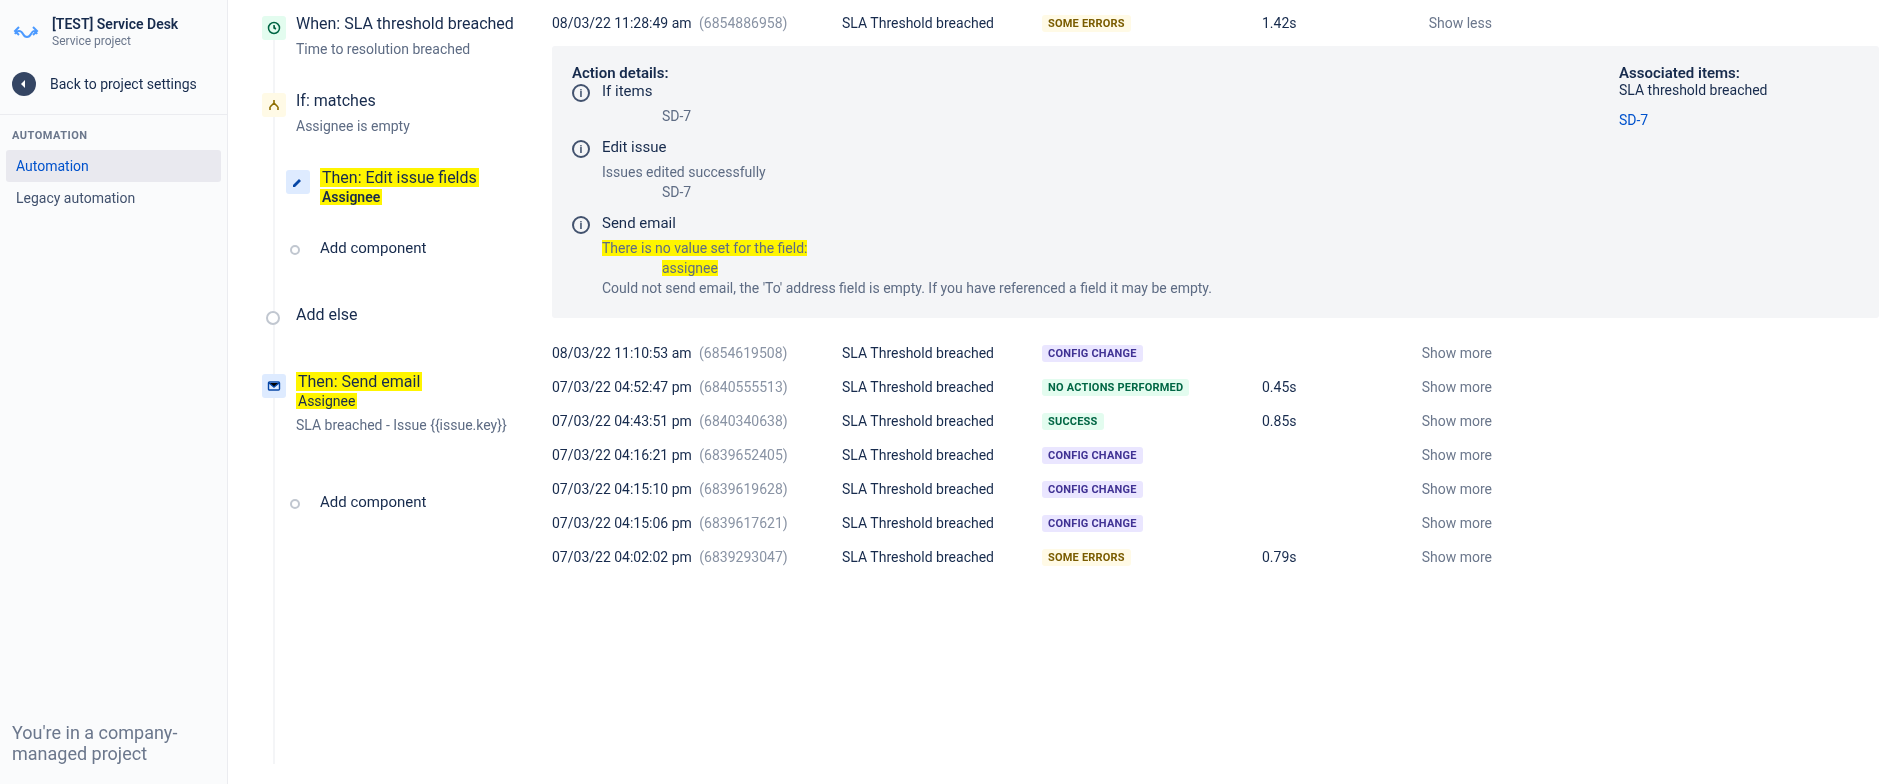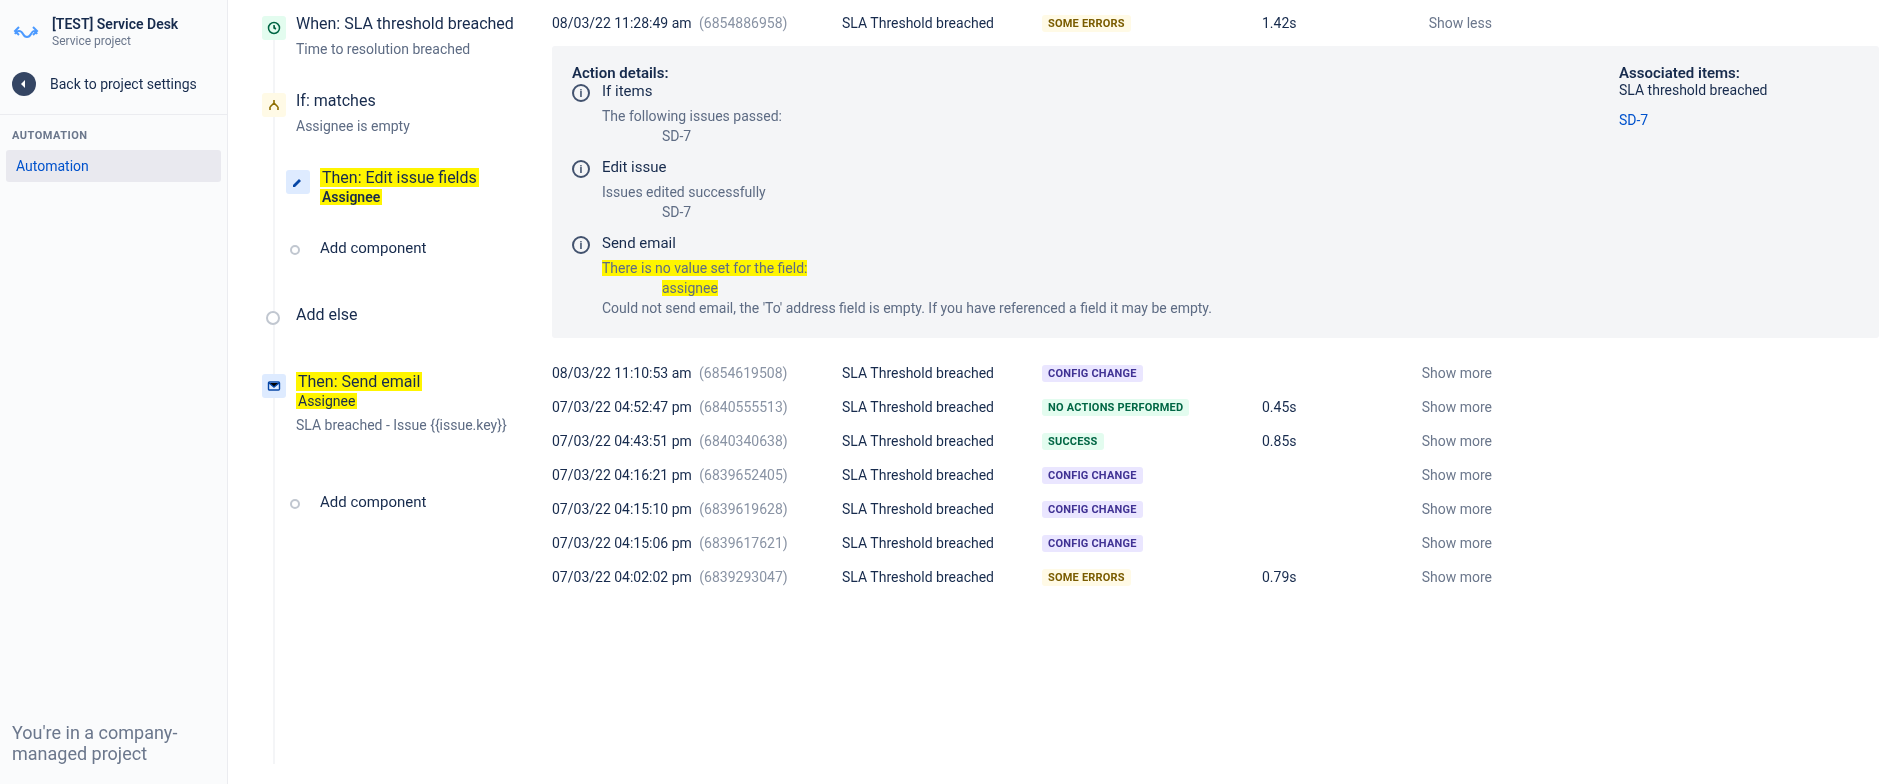--- a/index.html
+++ b/index.html
@@ -199,20 +199,21 @@
         </svg>
     </div>
     <span class="back-label">Back to project settings</span>
   </div>
 
   <hr>
 
   <div class="section-heading">AUTOMATION</div>
   <div class="sidebar-nav">
     <div class="nav-item selected">Automation</div>
+    <div class="nav-item">Legacy automation</div>
   </div>
 
   <div class="sidebar-footer">You're in a company-managed project</div>
 </aside>
 
 <div class="rule-col">
   <div class="rule-vline"></div>
 
   <div class="rule-step">
     <div class="badge when">
@@ -295,21 +296,20 @@
   </div>
 
   <div class="detail-box">
     <div class="detail-left">
       <div class="detail-heading">Action details:</div>
 
       <div class="action-line">
         <span class="info-icon">i</span>
         <span class="action-title">If items</span>
       </div>
-      <div class="action-sub">The following issues passed:</div>
       <div class="action-sub2">SD-7</div>
 
       <div class="action-line">
         <span class="info-icon">i</span>
         <span class="action-title">Edit issue</span>
       </div>
       <div class="action-sub">Issues edited successfully</div>
       <div class="action-sub2">SD-7</div>
 
       <div class="action-line">

